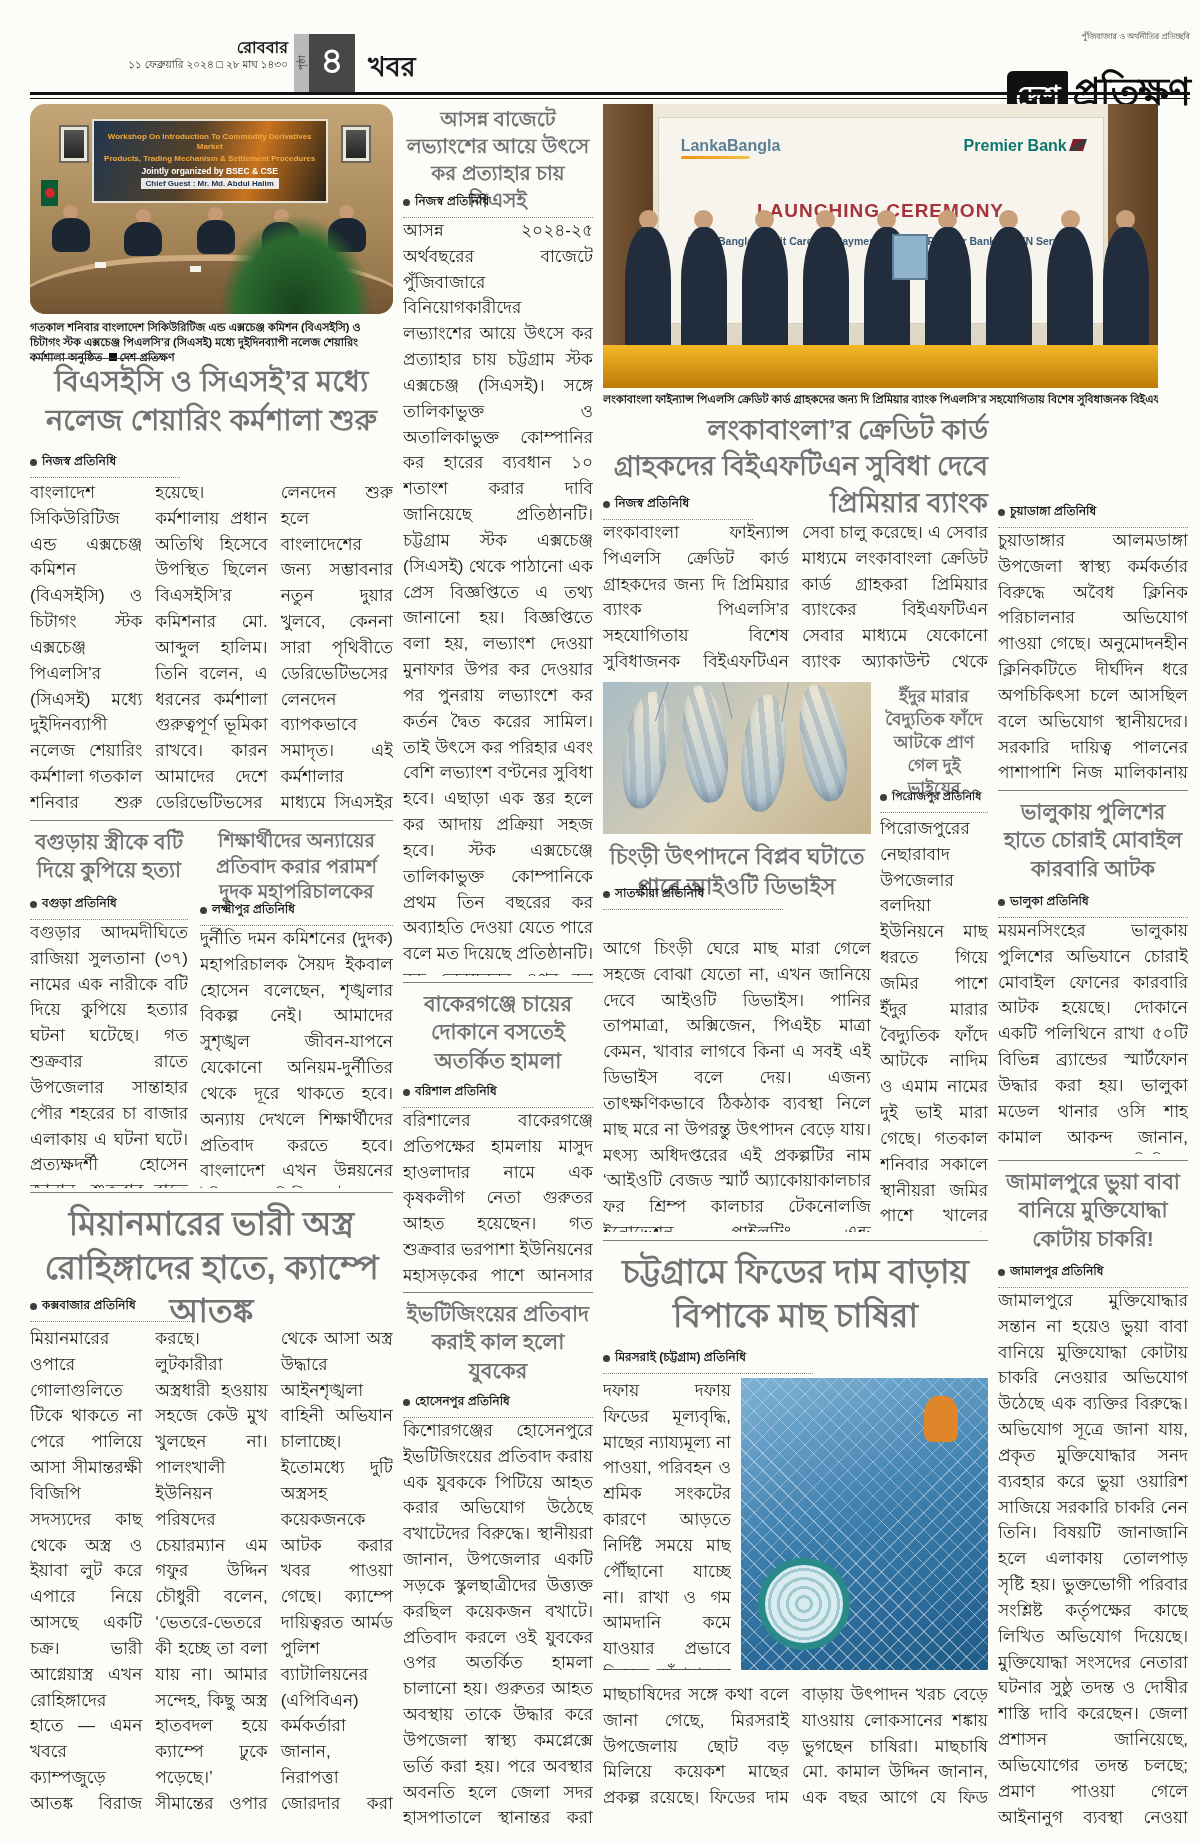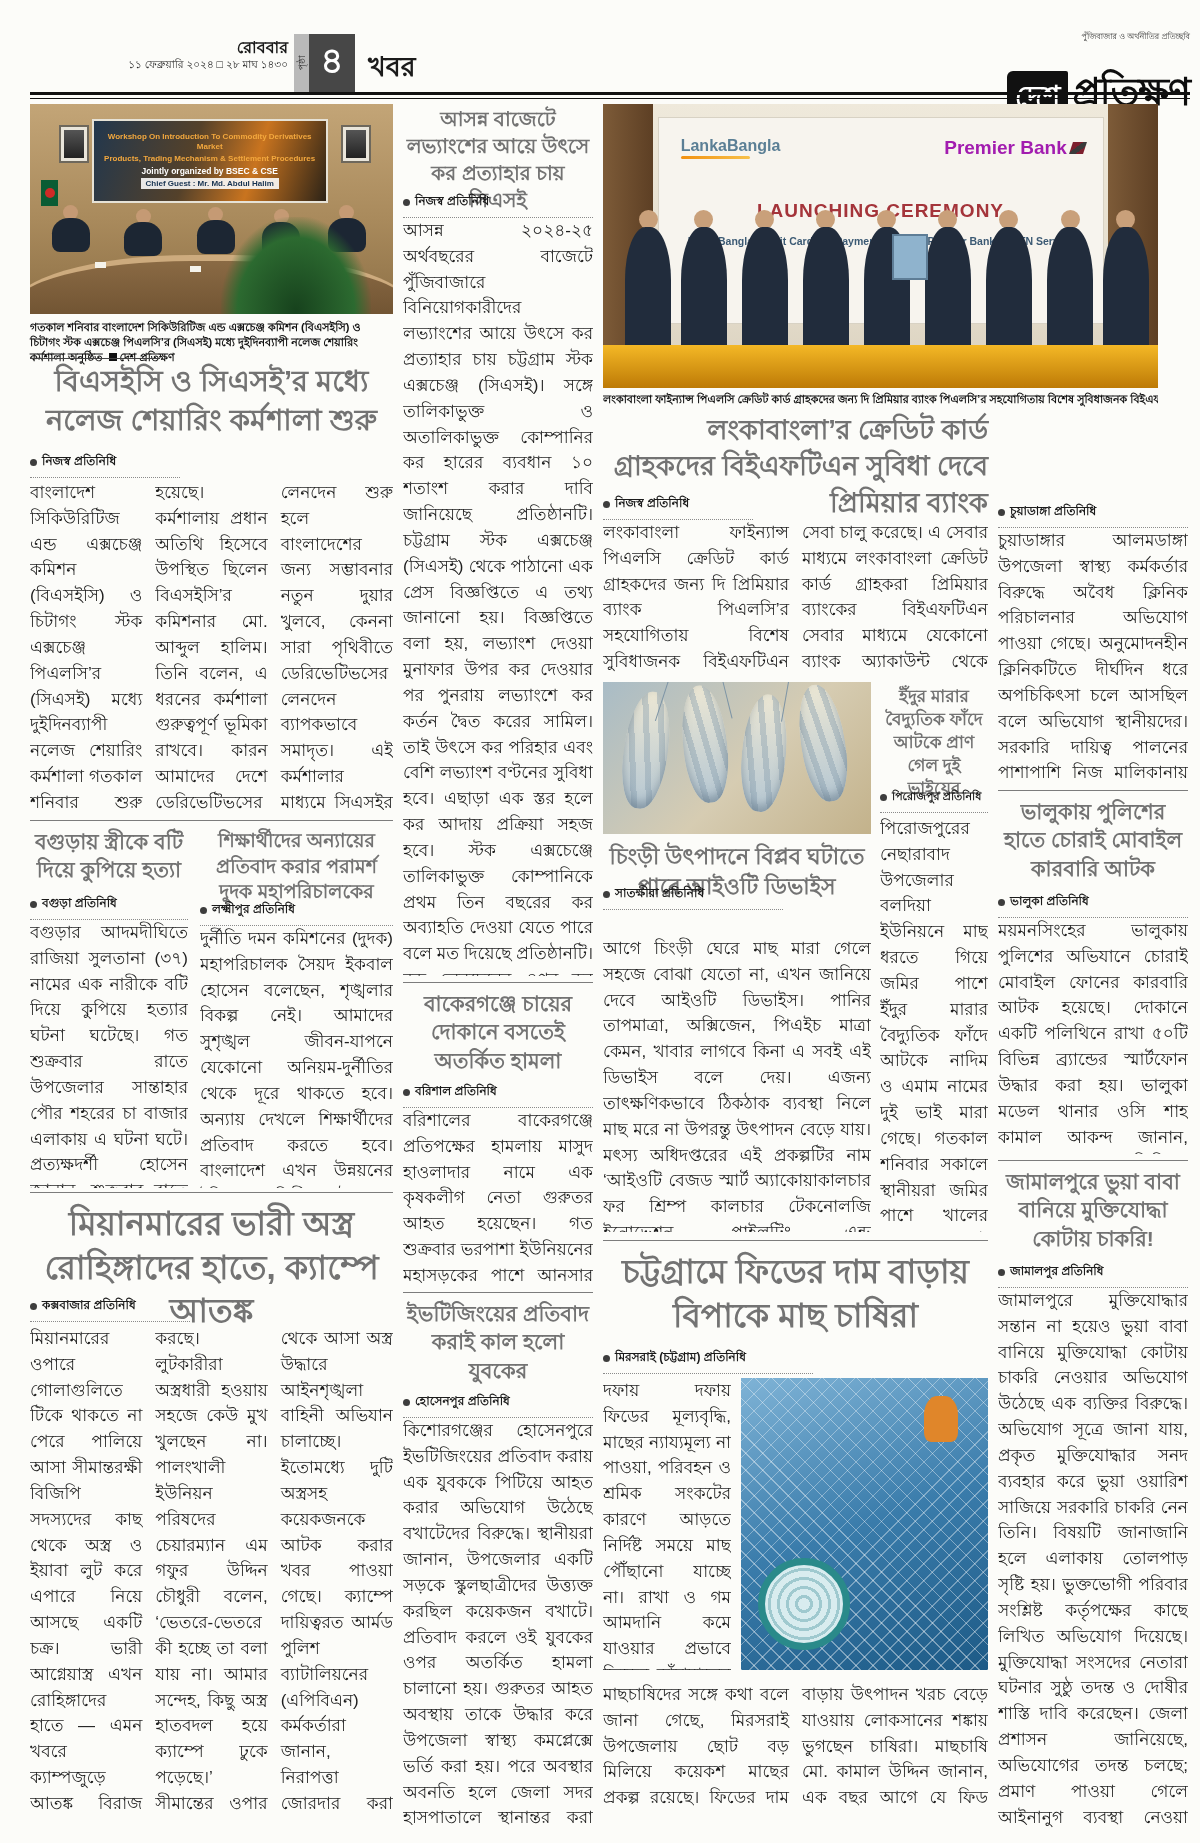--- a/index.html
+++ b/index.html
@@ -63,21 +63,21 @@
   .paper { position:absolute; width:11px; height:6px; background:#f4f2ea; }
   .conf-plant { position:absolute; right:6%; bottom:-6%; width:150px; height:110px;
                 background:radial-gradient(ellipse at 50% 85%, #17421d 0%, #2c6a30 55%, rgba(44,106,48,0) 72%); }
 
   
   .launch { background:linear-gradient(180deg,#efe9db 0%,#e4dccb 70%,#d8cfbc 100%); }
   .wood { position:absolute; top:0; bottom:0; width:9%; background:linear-gradient(90deg,#7d5b38,#5d3f24); }
   .board { position:absolute; left:10%; top:5%; width:80%; height:72%; background:#f7f4ee; box-shadow:0 0 0 1px #d8d2c4; }
   .lb-left { position:absolute; left:5%; top:9%; color:#5b7f95; font-weight:700; font-size:16px; }
   .lb-left i { display:block; height:3px; width:70%; background:linear-gradient(90deg,#f29111,#f7c14b); border-radius:3px; margin-top:1px; }
-  .lb-right { position:absolute; right:4%; top:9%; color:#a21caf; font-weight:700; font-size:19px; }
+  .lb-right { position:absolute; right:4%; top:9%; color:#0f766e; font-weight:700; font-size:16px; }
   .pb-mark { display:inline-block; width:14px; height:12px; background:
              linear-gradient(135deg,#7d1f2d 0 40%, #3a3a3a 40% 70%, #7d1f2d 70%); margin-left:4px; transform:skewX(-18deg); }
   .lb-title { position:absolute; left:0; right:0; top:40%; text-align:center; color:#a4343a; font-weight:800;
               font-size:19px; letter-spacing:1px; }
   .lb-sub { position:absolute; left:0; right:0; top:57%; text-align:center; color:#3c5a74; font-weight:600; font-size:10.5px; }
   .lperson { position:absolute; bottom:15%; }
   .lperson .head { width:19px; height:19px; border-radius:50%; background:#c9a07a; margin:0 auto; }
   .lperson .torso { width:46px; height:118px; background:#212c3c; border-radius:45% 45% 0 0; margin-top:-2px; }
   .folder { position:absolute; width:36px; height:46px; background:#8fb3cd; border:2px solid #5e7d96; bottom:38%; }
   .ltable { position:absolute; left:0; right:0; bottom:0; height:15%; background:linear-gradient(#f4b826,#bd7a06); }
@@ -113,21 +113,21 @@
   <div class="ab" style="left:900px;top:30px;width:290px;">
     <div class="tagline">পুঁজিবাজার ও অর্থনীতির প্রতিচ্ছবি</div>
     <div class="masthead">
       <span class="mast1">দেশ</span>
       <span class="mast2">প্রতিক্ষণ</span>
     </div>
   </div>
   <div class="ab rule" style="left:30px;top:92px;width:1160px;height:3px;"></div>
   <div class="ab rule" style="left:30px;top:98px;width:1160px;height:1px;"></div>
 
-  <div class="ab photo conf" style="left:30px;top:104px;width:363px;height:210px;">
+  <div class="ab photo conf" style="left:30px;top:104px;width:363px;height:210px;border-radius:15px;">
     <div class="frame" style="left:8%;top:10%;">
         <i></i>
       </div>
     <div class="frame" style="right:6%;top:10%;">
         <i></i>
       </div>
     <div class="conf-flag">
         <i></i>
       </div>
     <div class="conf-banner">

